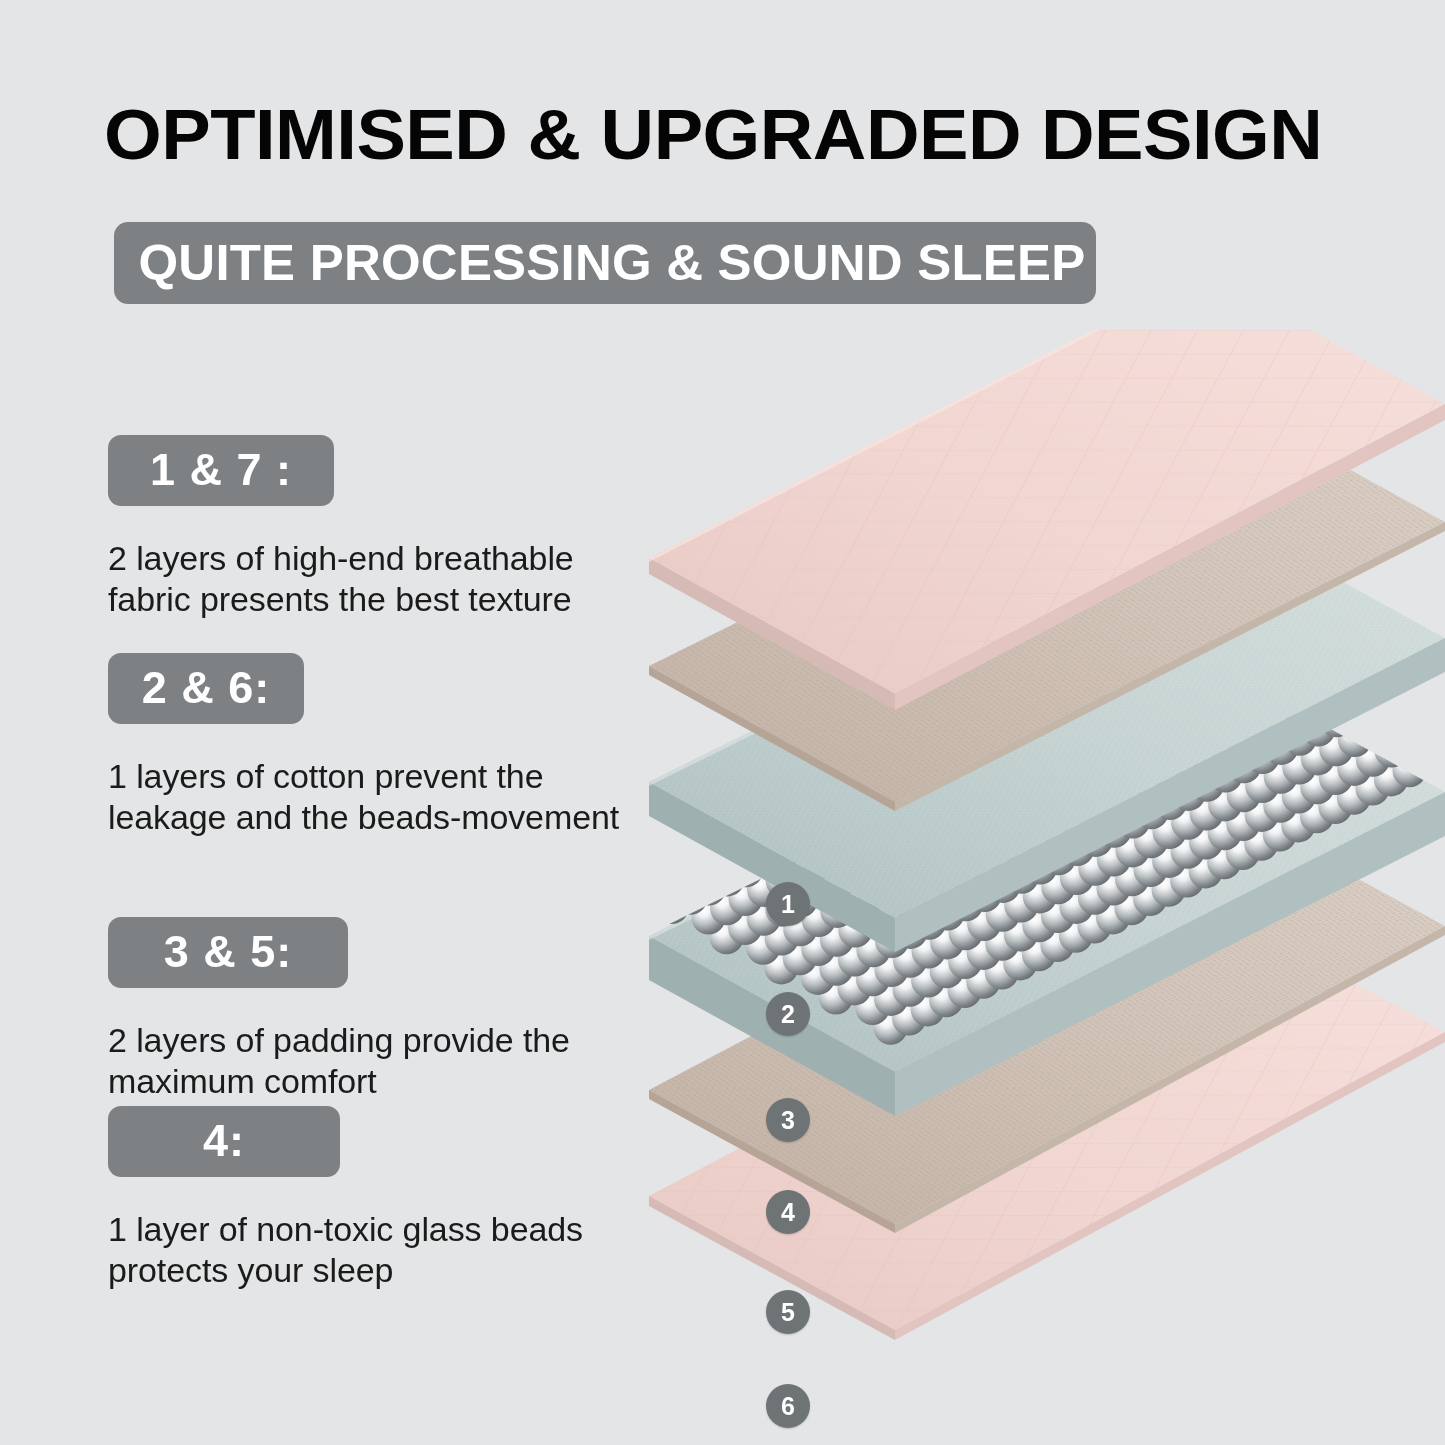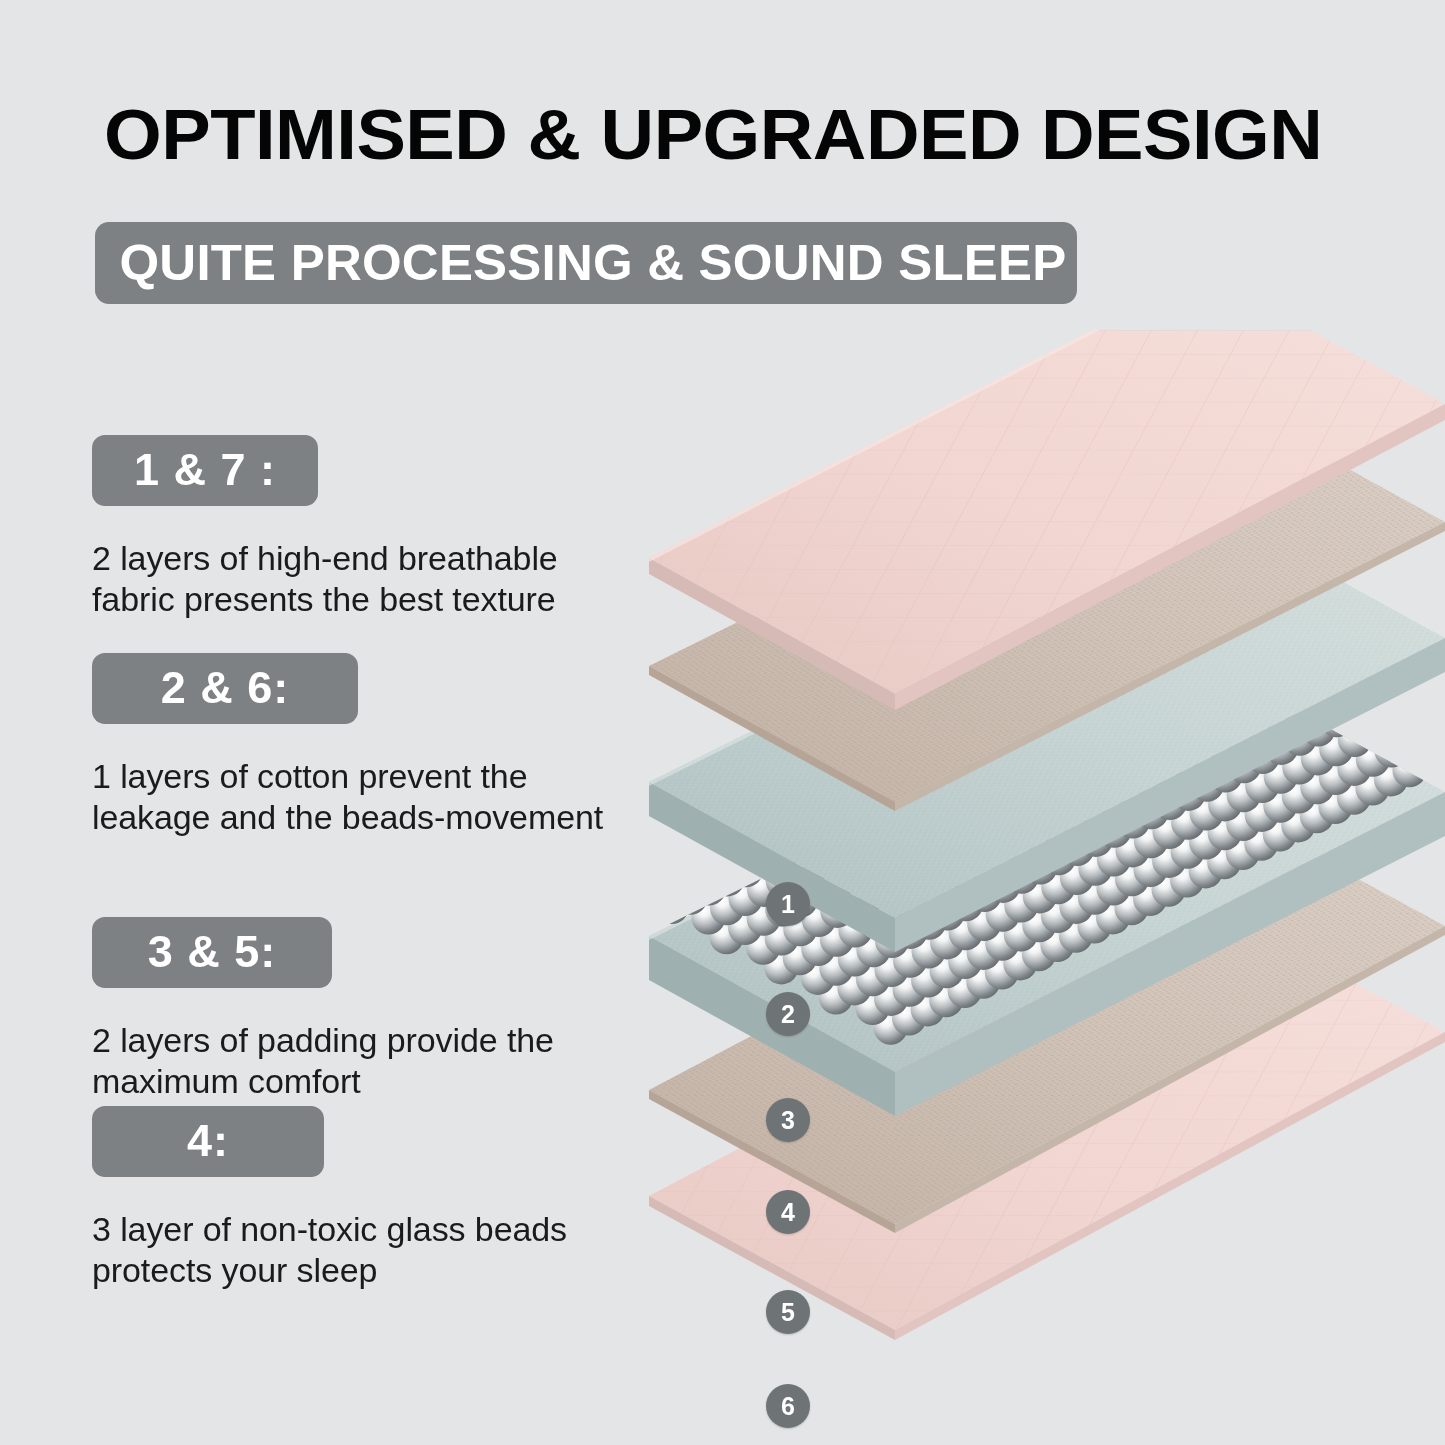--- a/index.html
+++ b/index.html
@@ -25,21 +25,21 @@
     line-height: 78px;
     font-weight: 900;
     letter-spacing: -0.5px;
     color: #050505;
     transform: scaleX(1.06);
     transform-origin: left center;
     white-space: nowrap;
   }
   .subtitle-pill {
     position: absolute;
-    left: 95px;
+    left: 114px;
     top: 222px;
     width: 982px;
     height: 82px;
     background: #7e8184;
     border-radius: 14px;
     box-sizing: border-box;
     display: flex;
     align-items: center;
   }
   .subtitle-text {
@@ -56,21 +56,21 @@
 
   
   .info-list {
     position: absolute;
     left: 0;
     top: 435px;
     width: 640px;
   }
   .info-block {
     position: absolute;
-    left: 92px;
+    left: 108px;
     width: 540px;
   }
   .info-block.b0 { top: 0px; }
   .info-block.b1 { top: 218px; }
   .info-block.b2 { top: 447px; }
   .info-block.b3 { top: 671px; }
 
   .info-pill {
     display: inline-block;
     background: #7e8184;
@@ -78,21 +78,21 @@
     color: #ffffff;
     font-size: 45px;
     line-height: 50px;
     font-weight: 700;
     padding: 10px 0 11px 0;
     text-align: center;
     box-sizing: border-box;
     letter-spacing: 1px;
   }
   .info-pill.w1 { width: 226px; }
-  .info-pill.w2 { width: 266px; }
+  .info-pill.w2 { width: 196px; }
   .info-pill.w3 { width: 240px; margin-top: 35px; }
   .info-pill.w4 { width: 232px; }
 
   .info-desc {
     margin-top: 32px;
     color: #1b1b1b;
     font-size: 34px;
     line-height: 41px;
     font-weight: 400;
     letter-spacing: -0.1px;
@@ -150,21 +150,21 @@
     <div class="info-desc">1 layers of cotton prevent the leakage and the beads-movement</div>
   </div>
 
   <div class="info-block b2">
     <div class="info-pill w3">3 &amp; 5:</div>
     <div class="info-desc">2 layers of padding provide the maximum comfort</div>
   </div>
 
   <div class="info-block b3">
     <div class="info-pill w4">4:</div>
-    <div class="info-desc">3 layer of non-toxic glass beads protects your sleep</div>
+    <div class="info-desc">1 layer of non-toxic glass beads protects your sleep</div>
   </div>
 
 </div>
 
 <div class="diagram">
 
   <svg width="800" height="1010" viewBox="0 0 800 1010">
     <defs>
 
       <linearGradient id="gPink" x1="0" y1="1" x2="1" y2="0">

